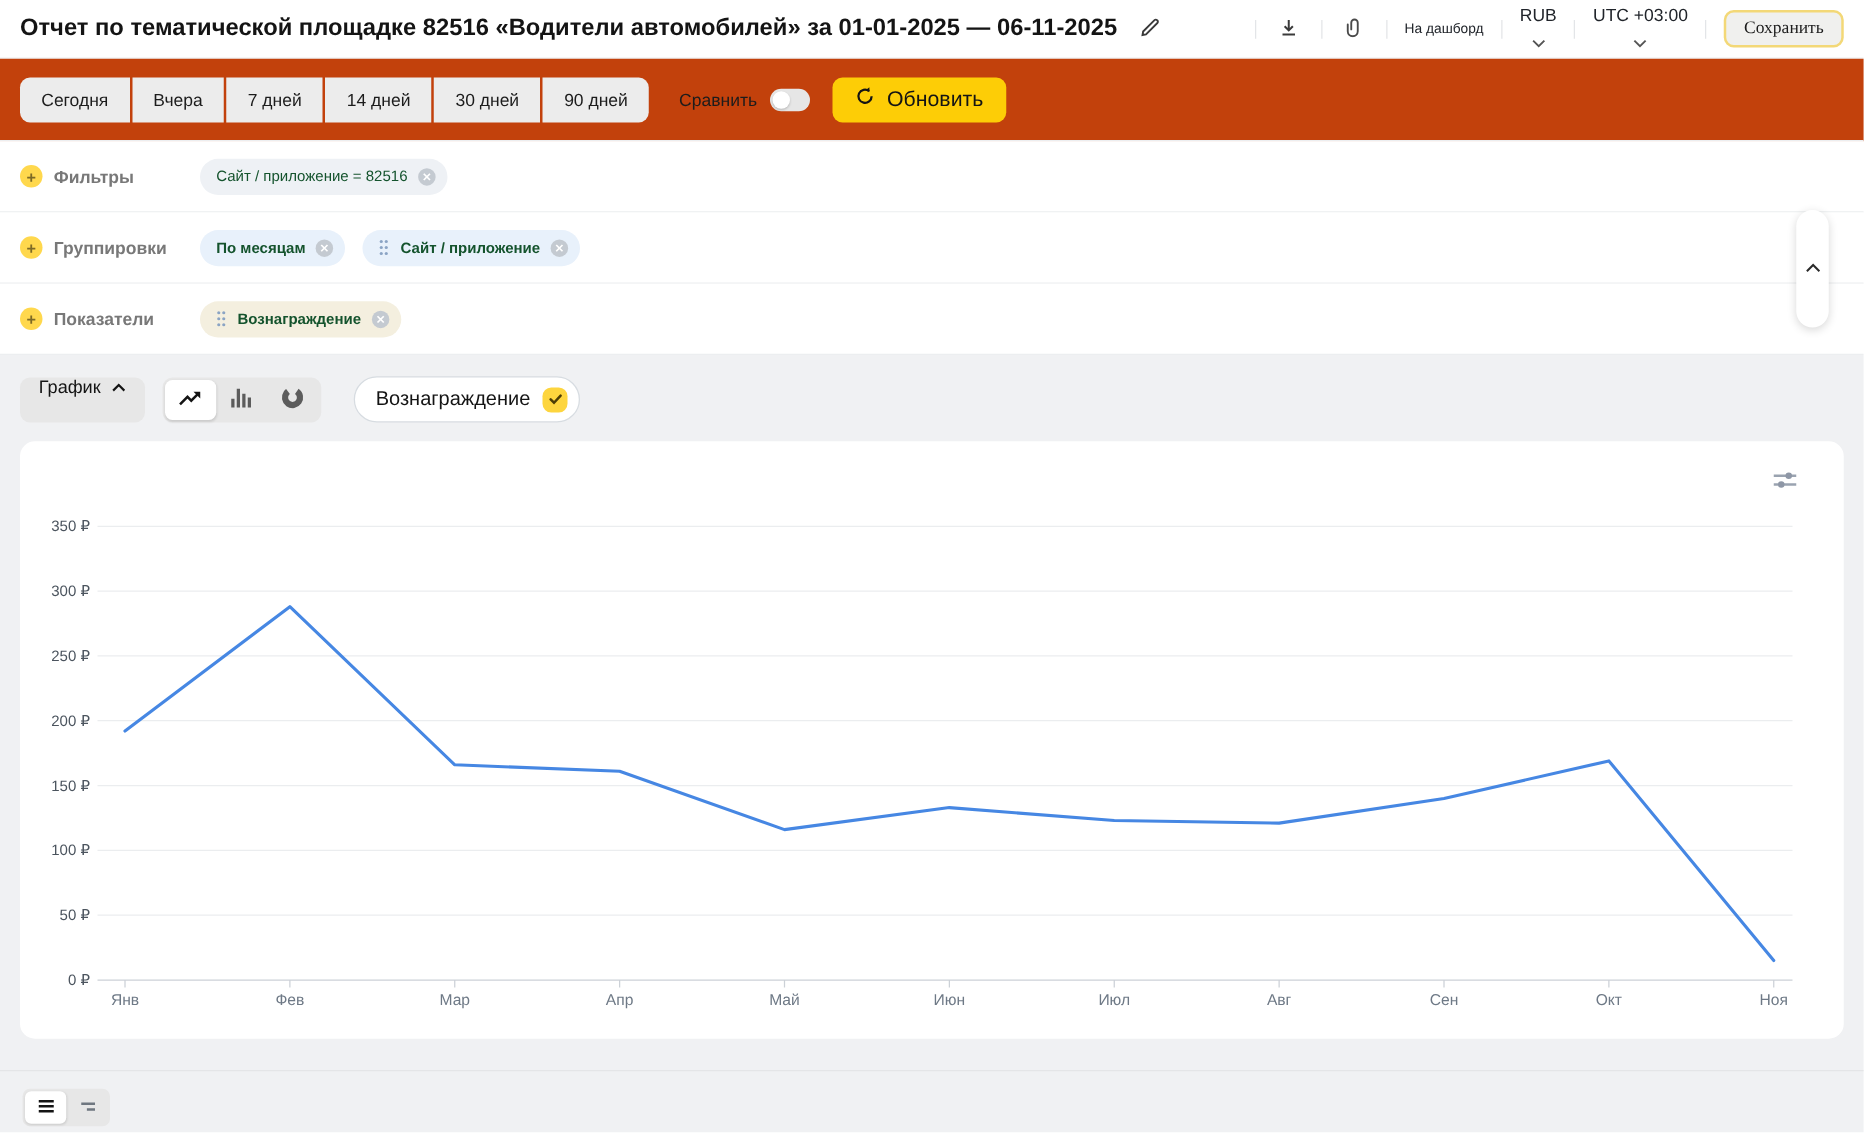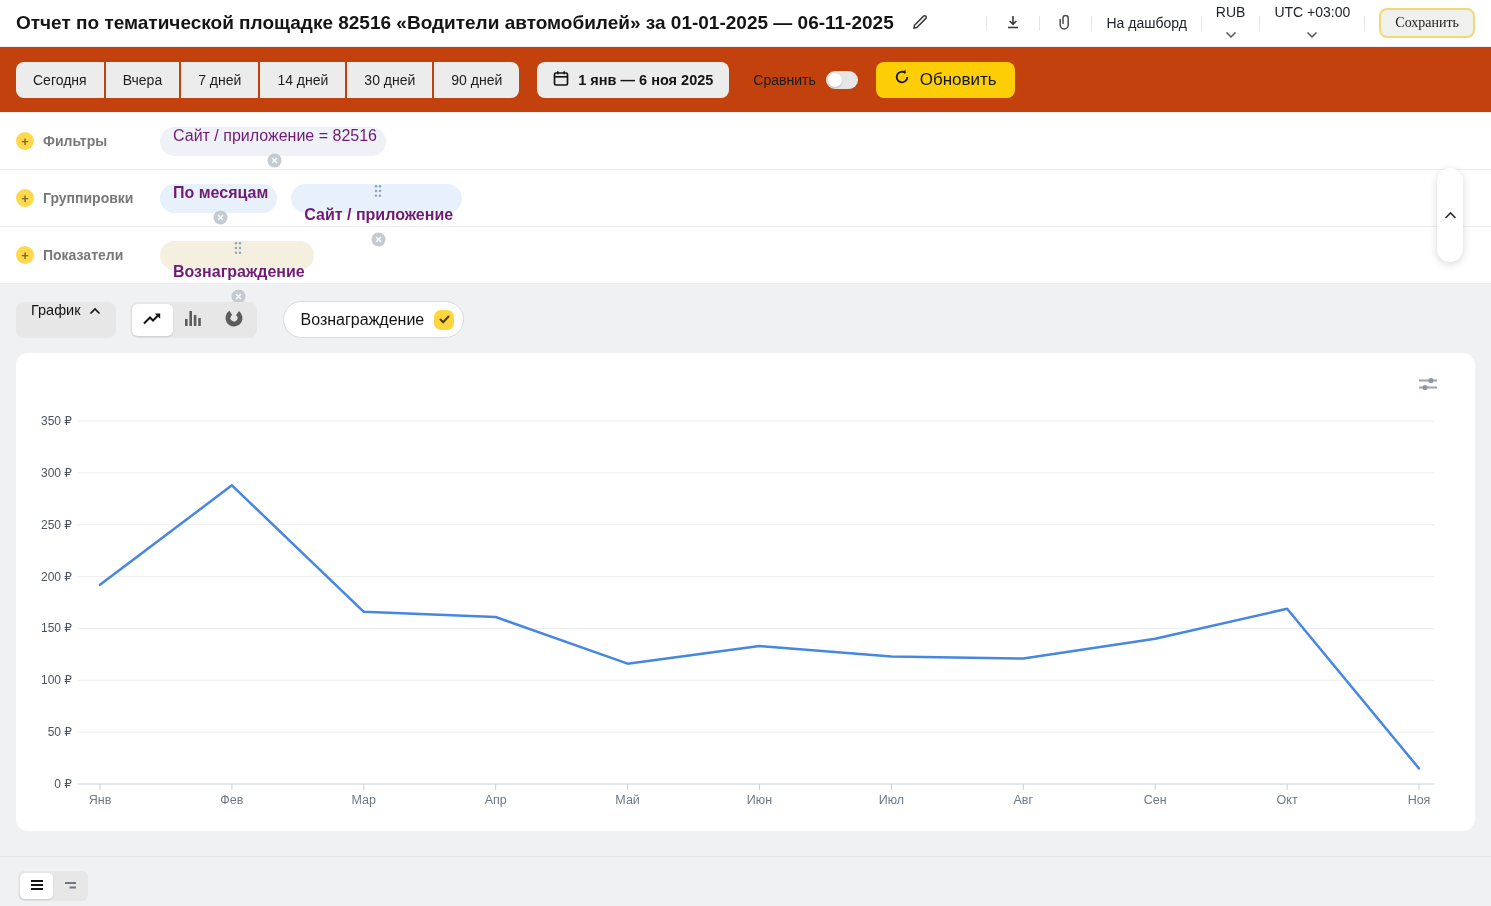--- a/index.html
+++ b/index.html
@@ -12,21 +12,21 @@
 
   
   .topbar{
     height:47px; display:flex; align-items:center; padding:0 16px;
     border-bottom:1px solid #eceef0; background:#fff;
   }
   .title-wrap{ display:flex; align-items:center; gap:14px; flex:1; min-width:0;}
   .page-title{ font-size:19px; font-weight:700; color:#141414; white-space:nowrap;}
   .icon-btn{ background:none; border:none; cursor:pointer; display:flex; align-items:center; justify-content:center; padding:4px;}
   .top-actions{ display:flex; align-items:center; gap:14px; }
-  .top-link{ font-size:14px; color:#20242a; cursor:pointer; white-space:nowrap;}
+  .top-link{ font-size:11px; color:#20242a; cursor:pointer; white-space:nowrap;}
   .select-ctl{ display:flex; align-items:center; gap:6px; font-size:14px; color:#20242a; cursor:pointer; white-space:nowrap;flex-direction:column;}
   .save-btn{
     height:30px; padding:0 14px; border-radius:8px; background:#f0f0ee;
     border:2px solid #f3d877; font-size:14px; color:#1c1c1c; cursor:pointer;
     font-family:Liberation Serif, serif;
   }
 
   
   .ranges-row{
     height:66px; display:flex; align-items:center; padding:0 16px; gap:18px;
@@ -61,21 +61,21 @@
   }
   .row-head{ display:flex; align-items:center; gap:9px; width:144px; flex:none; cursor:pointer;}
   .plus-ic{
     width:18px; height:18px; border-radius:50%; background:#ffd84d; color:#7d6a26;
     font-size:13px; font-weight:700; display:flex; align-items:center; justify-content:center; line-height:1;
   }
   .row-label{ font-size:14px; color:#787878;font-weight:bold; }
   .chips{ display:flex; align-items:center; gap:14px; }
   .chip{
     height:29px; border-radius:15px; display:inline-flex; align-items:center; gap:8px;
-    padding:0 9px 0 13px; font-size:16px; color:#701a75; cursor:pointer; white-space:nowrap;flex-direction:column;
+    padding:0 9px 0 13px; font-size:12px; color:#14532d; cursor:pointer; white-space:nowrap;
   }
   .chip.bold{ font-weight:700; }
   .chip.tint-gray{ background:#eef1f5; }
   .chip.tint-blue{ background:#e8f1fb; }
   .chip.tint-cream{ background:#f4efdf; }
   .chip .handle{ display:flex; margin-right:1px; cursor:grab;}
   .chip .close{ display:flex; cursor:pointer; }
 
   
   .collapse-pill{
@@ -183,30 +183,20 @@
 
 <div class="ranges-row">
   <div class="seg-group" id="range-group">
       <button class="seg">Сегодня</button>
       <button class="seg">Вчера</button>
       <button class="seg">7 дней</button>
       <button class="seg">14 дней</button>
       <button class="seg">30 дней</button>
       <button class="seg">90 дней</button>
     </div>
-  <button class="date-btn">
-    <span>
-      <svg width="16" height="17" viewBox="0 0 16 17">
-          <rect x="1.5" y="3" width="13" height="12" rx="1.5" fill="none" stroke="#141414" stroke-width="1.7"></rect>
-          <path d="M1.5 6.8 h13" stroke="#141414" stroke-width="1.7"></path>
-          <path d="M4.8 1.2 v3 M11.2 1.2 v3" stroke="#141414" stroke-width="1.7"></path>
-        </svg>
-    </span>
-    <span>1 янв — 6 ноя 2025</span>
-  </button>
   <div class="compare-wrap">
     <span class="compare-label">Сравнить</span>
     <div class="toggle">
         <div class="knob"></div>
       </div>
   </div>
   <button class="refresh-btn">
     <span>
       <svg width="16" height="16" viewBox="0 0 16 16">
           <path d="M13.3 8 a5.3 5.3 0 1 1 -2 -4.15" fill="none" stroke="#141414" stroke-width="1.8"></path>

